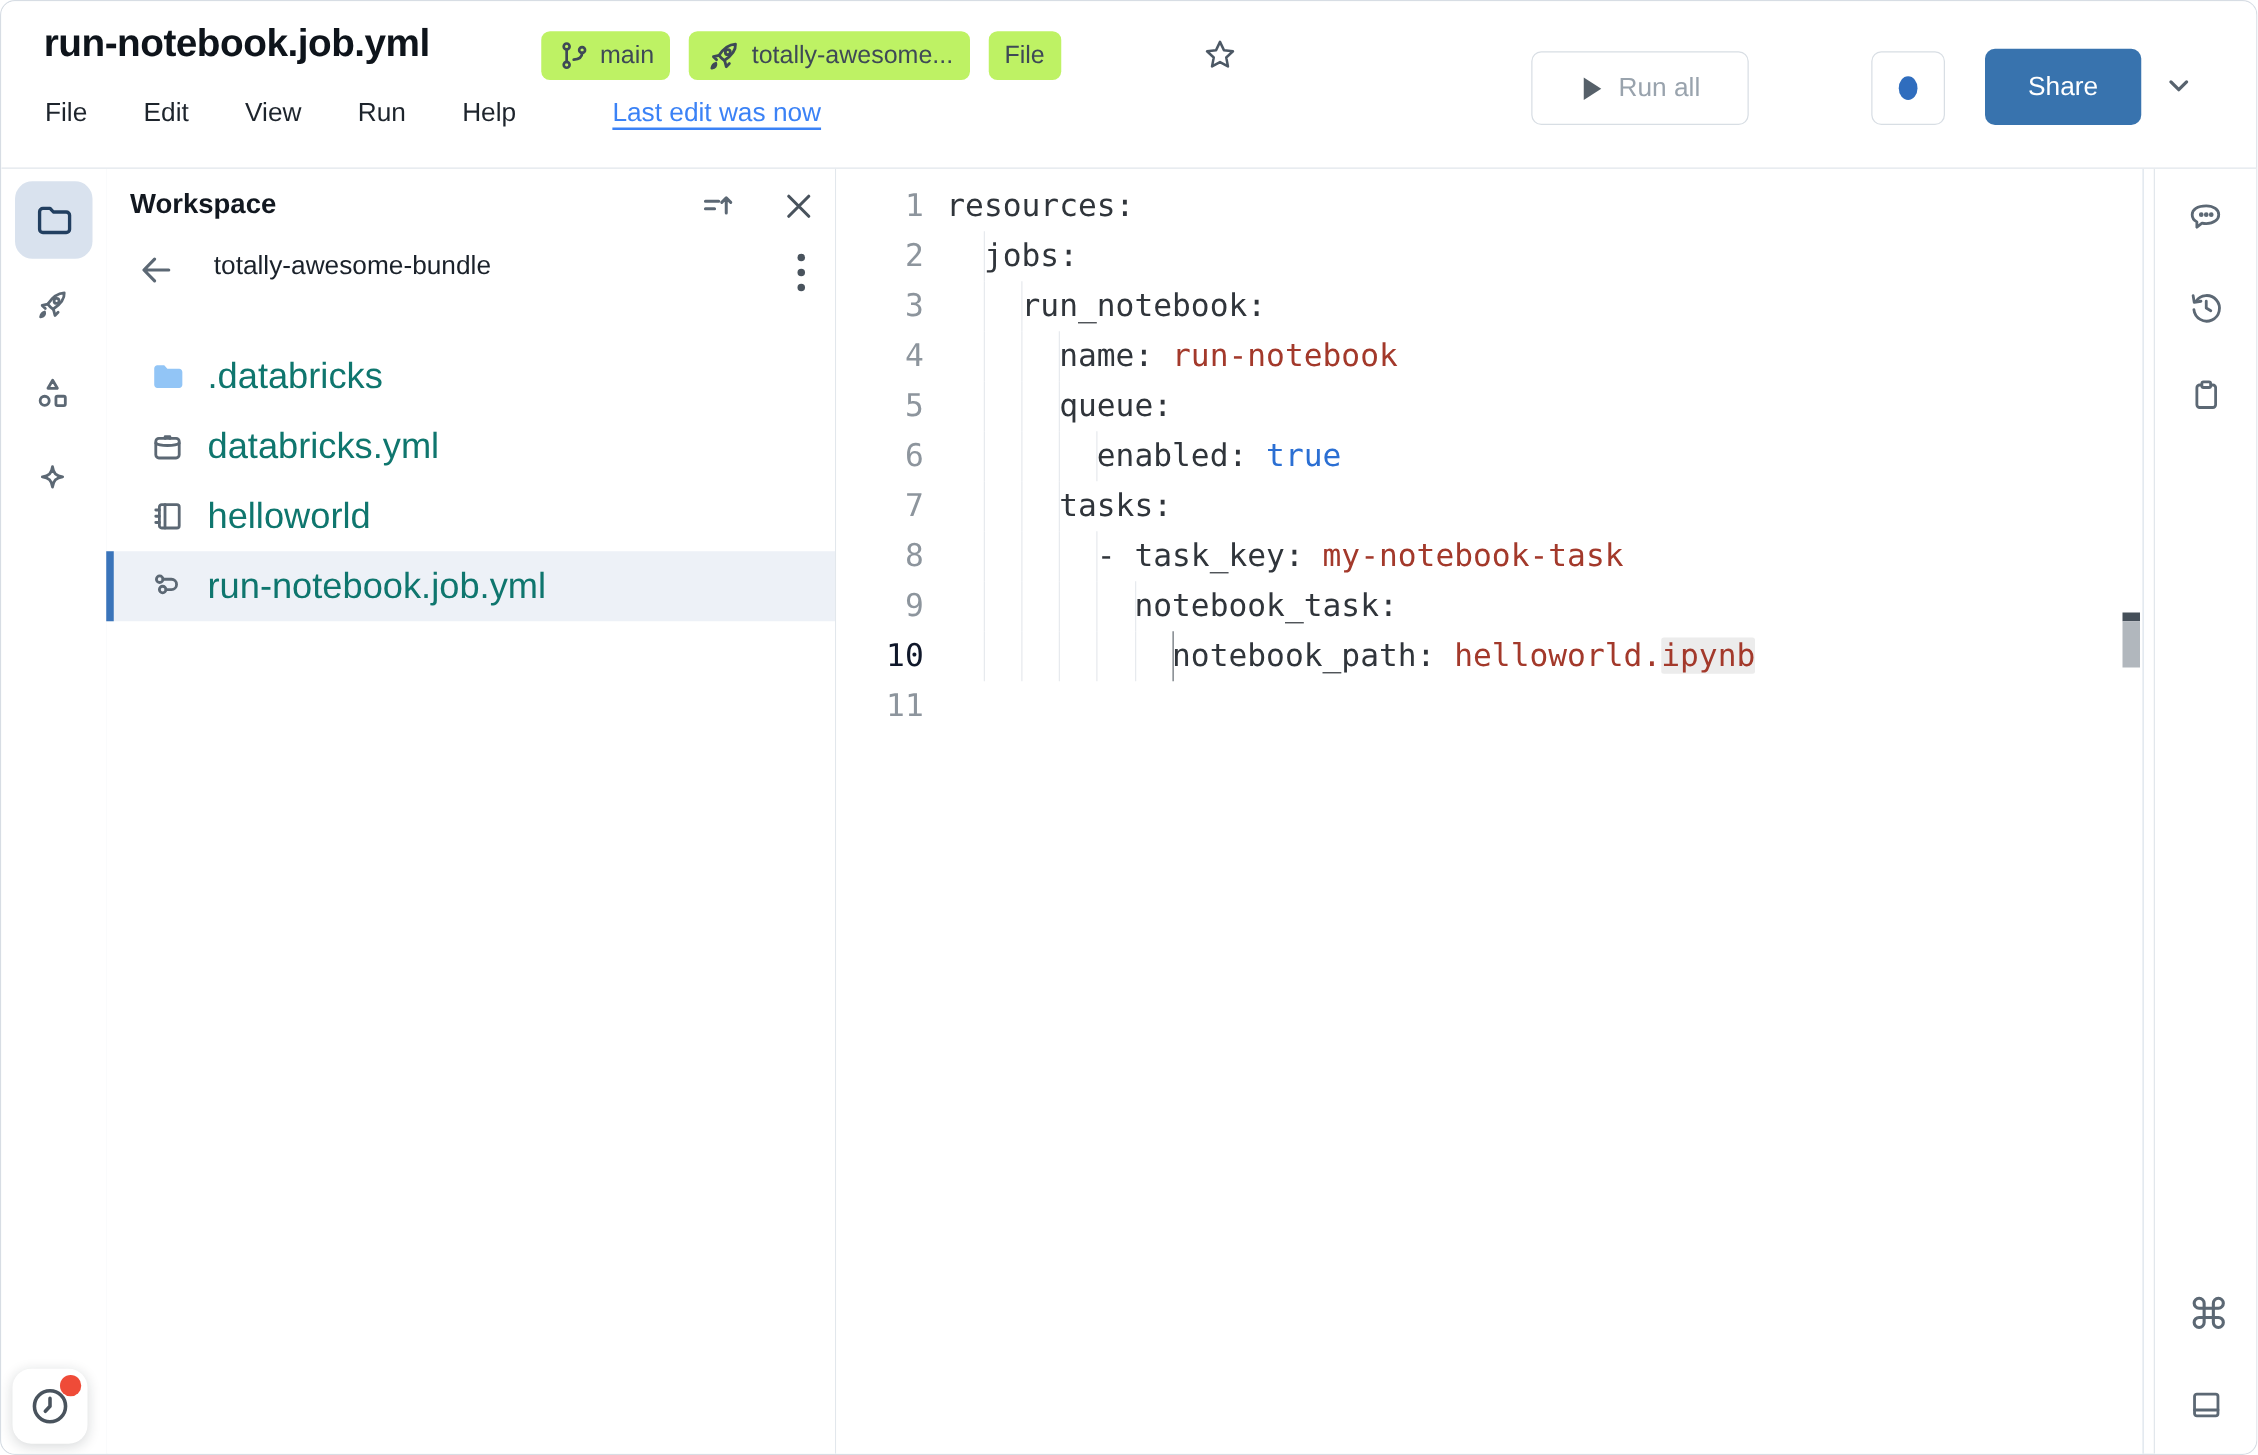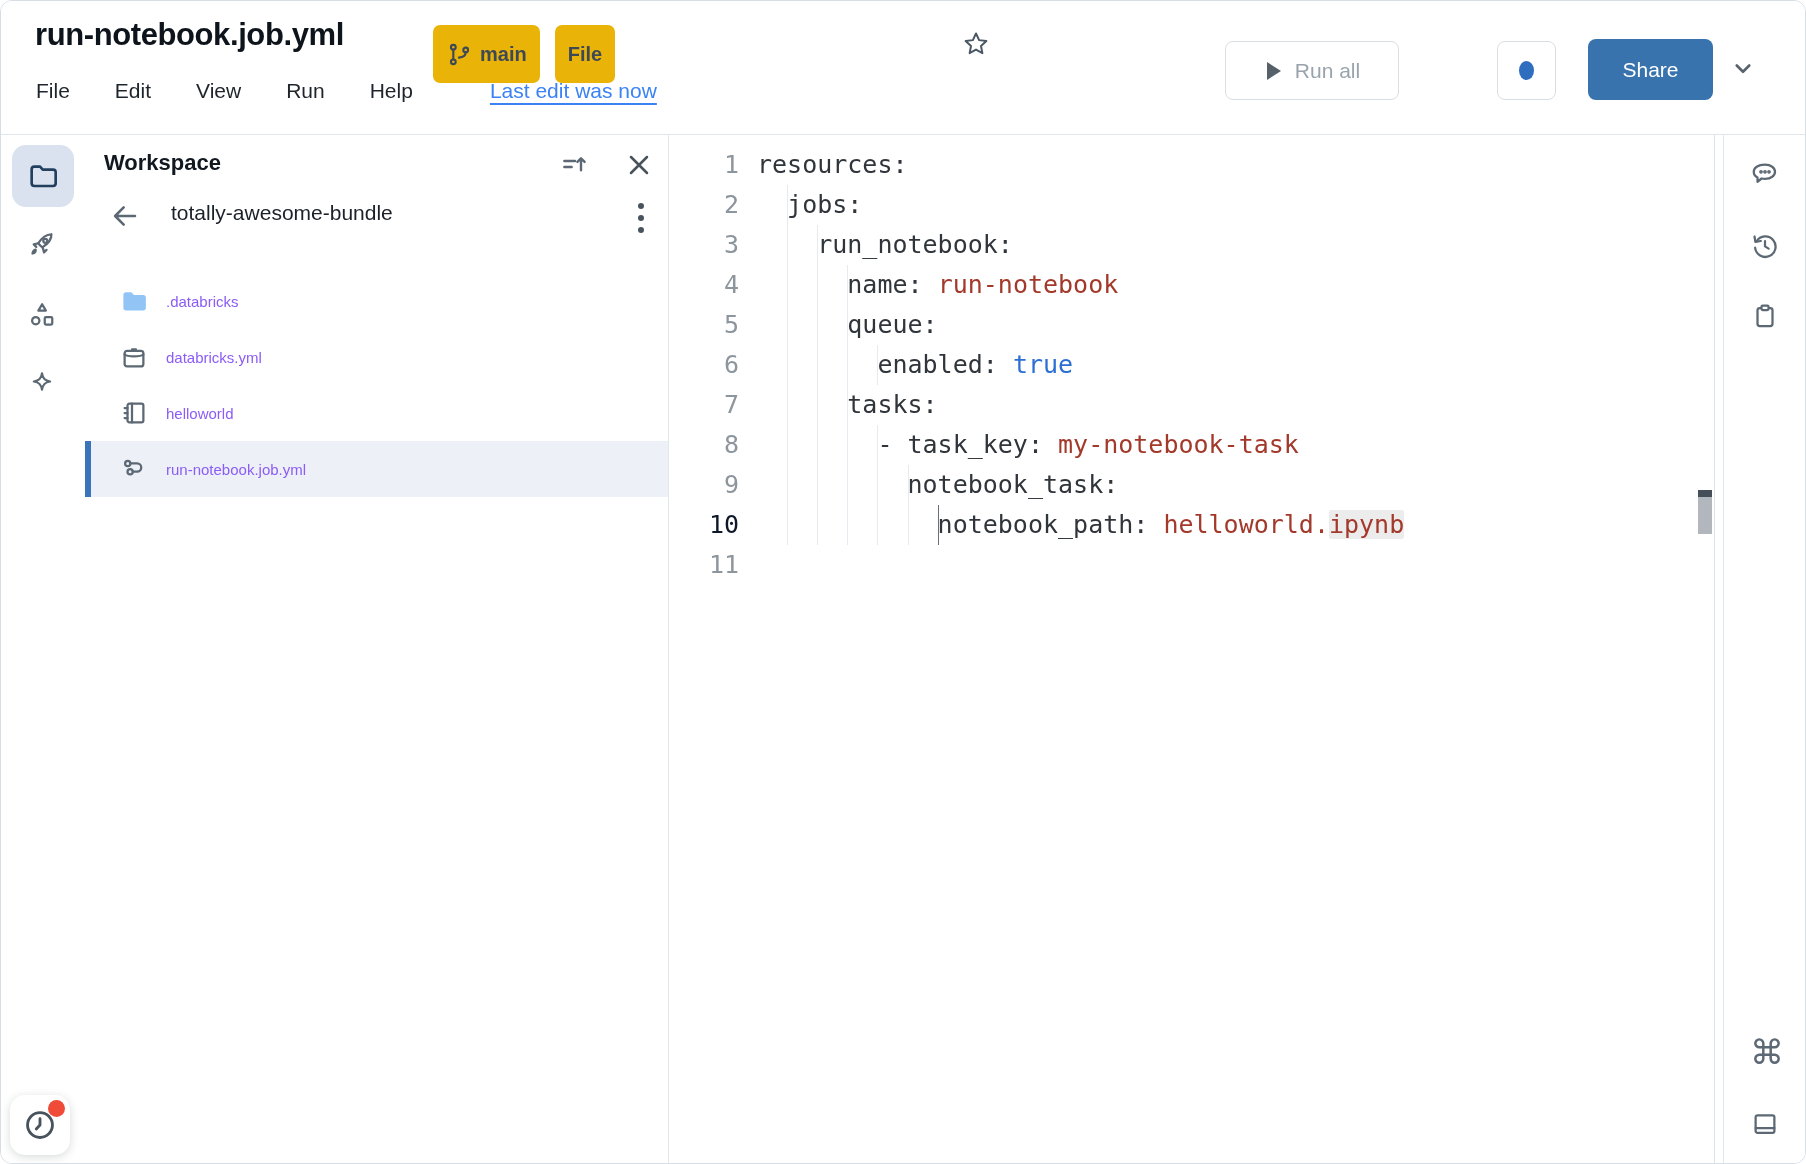--- a/index.html
+++ b/index.html
@@ -4,21 +4,21 @@
 <style>
   html,body{margin:0;padding:0;background:#fff;}
   body{font-family:"Liberation Sans","DejaVu Sans",sans-serif;color:#1c2128;-webkit-font-smoothing:antialiased;}
   .window{position:relative;width:1804px;height:1162px;border:1px solid #d7dde4;border-radius:12px;overflow:hidden;background:#fff;box-sizing:content-box;}
   svg{display:block;}
   .icon-slate{color:#5c6874;}
   
   .header{position:absolute;left:0;top:0;width:100%;height:133px;border-bottom:1px solid #e1e6eb;background:#fff;z-index:5;}
   .title{position:absolute;left:34px;top:16px;font-size:31px;font-weight:700;color:#0e141b;letter-spacing:-0.4px;}
   .badges{position:absolute;left:432px;top:24px;display:flex;gap:15px;align-items:center;}
-  .badge{display:flex;align-items:center;gap:7px;height:58px;padding:0 13px;background:#eab308;border-radius:7px;font-size:20px;font-weight:700;color:#3e4956;cursor:pointer;}
+  .badge{display:flex;align-items:center;gap:7px;height:39px;padding:0 13px;background:#bef264;border-radius:7px;font-size:20px;font-weight:400;color:#3e4956;cursor:pointer;}
   .star{position:absolute;left:960px;top:28px;}
   .menus{position:absolute;left:35px;top:78px;display:flex;align-items:center;gap:45px;font-size:21px;color:#1d242c;}
   .menus .mi{cursor:pointer;}
   .lastedit{margin-left:32px;color:#3b82f6;text-decoration:underline;text-underline-offset:5px;cursor:pointer;}
   .btn-runall{position:absolute;left:1224px;top:40px;width:172px;height:57px;border:1px solid #d8dee4;border-radius:8px;background:#fff;display:flex;align-items:center;justify-content:center;gap:11px;font-size:21px;color:#99a3ad;cursor:pointer;}
   .btn-dot{position:absolute;left:1496px;top:40px;width:57px;height:57px;border:1px solid #d8dee4;border-radius:8px;background:#fff;display:flex;align-items:center;justify-content:center;cursor:pointer;}
   .bluedot{width:15px;height:19px;border-radius:50%;background:#2f6dbe;}
   .btn-share{position:absolute;left:1587px;top:38px;width:125px;height:61px;border:none;border-radius:8px;background:#3873ae;color:#fff;font-size:21px;font-weight:500;display:flex;align-items:center;justify-content:center;cursor:pointer;font-family:inherit;}
   .chev{position:absolute;left:1727px;top:52px;cursor:pointer;}
   
@@ -32,21 +32,21 @@
   .panel{position:absolute;left:84px;top:133px;bottom:0;width:584px;background:#fff;border-right:1px solid #e2e7ec;box-sizing:border-box;}
   .panel-title{position:absolute;left:19px;top:16px;font-size:22px;font-weight:700;color:#121820;}
   .p-sort{position:absolute;left:474px;top:15px;cursor:pointer;}
   .p-close{position:absolute;left:538px;top:15px;cursor:pointer;}
   .p-back{position:absolute;left:24px;top:66px;cursor:pointer;}
   .p-crumb{position:absolute;left:86px;top:67px;font-size:21px;color:#1a212a;cursor:pointer;}
   .p-kebab{position:absolute;left:538px;top:62px;width:36px;height:44px;display:flex;align-items:center;justify-content:center;cursor:pointer;}
   .filelist{position:absolute;left:0;top:139px;width:100%;}
   .frow{position:relative;height:56px;display:flex;align-items:center;padding-left:34px;box-sizing:border-box;cursor:pointer;}
   .frow .fic{width:30px;margin-right:17px;flex:0 0 auto;}
-  .frow .fname{font-size:15px;color:#8b5cf6;}
+  .frow .fname{font-size:29px;color:#0f766e;}
   .frow.sel{background:#edf1f7;}
   .frow.sel::before{content:"";position:absolute;left:0;top:0;bottom:0;width:6px;background:#3a74ba;}
   
   .editor{position:absolute;left:668px;top:133px;width:1045px;bottom:0;background:#fff;padding-top:11px;overflow:hidden;}
   .cl{display:flex;height:40px;font-family:"DejaVu Sans Mono","Liberation Mono",monospace;font-size:25px;line-height:40px;}
   .ln{width:88px;flex:0 0 auto;text-align:right;padding-right:18px;box-sizing:border-box;color:#8d959d;user-select:none;}
   .cl.active .ln{color:#0f172a;}
   .code{position:relative;flex:1;white-space:pre;color:#30353b;}
   .tok-k{color:#30353b;}
   .tok-s{color:#a3392b;}
@@ -75,20 +75,30 @@
             <svg width="27" height="27" viewBox="0 0 24 24" fill="none" stroke="#3e4956" stroke-width="1.9" stroke-linecap="round" stroke-linejoin="round">
               <circle cx="6.5" cy="5.5" r="2.1"></circle>
               <circle cx="6.5" cy="18.5" r="2.1"></circle>
               <circle cx="17.5" cy="8" r="2.1"></circle>
               <path d="M6.5 7.6v8.8M17.5 10.1c0 3.1-2.7 4.5-6 4.7"></path>
             </svg>
           </span>
           <span>main</span>
         </div>
         <div class="badge">
+          <span>
+            <svg width="30" height="30" viewBox="0 0 24 24" fill="none" stroke="currentColor" stroke-width="1.8" stroke-linecap="round" stroke-linejoin="round">
+              <path d="M9 11.4c3-4.6 6.3-7 10.5-7.2.3 4.2-2.6 7.5-7.2 10.5-1.3-1-2.3-2-3.3-3.3z"></path>
+              <circle cx="14.6" cy="9.4" r="1.6"></circle>
+              <path d="M9 11.4l-3.6.9 2 2M12.7 15.1l.9 3.6 2-2M4.4 19.6c.3-1.7 1-2.8 2.5-3.1.4 1.5-.4 2.7-2.5 3.1z"></path>
+            </svg>
+          </span>
+          <span>totally-awesome...</span>
+        </div>
+        <div class="badge">
           <span>File</span>
         </div>
       </div>
     <div class="star">
       <svg width="30" height="30" viewBox="0 0 24 24" fill="none" stroke="#4c5865" stroke-width="1.6" stroke-linejoin="round">
           <path d="M12 3.6l2.5 5.3 5.8.7-4.3 4 1.1 5.7-5.1-2.8-5.1 2.8 1.1-5.7-4.3-4 5.8-.7z"></path>
         </svg>
     </div>
     <div class="menus">
 

